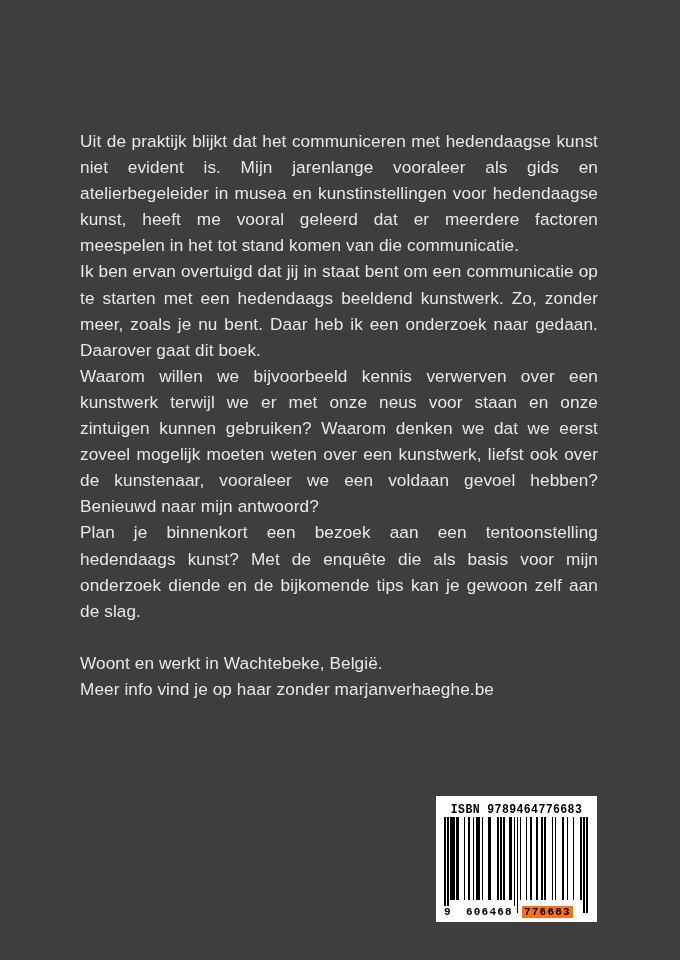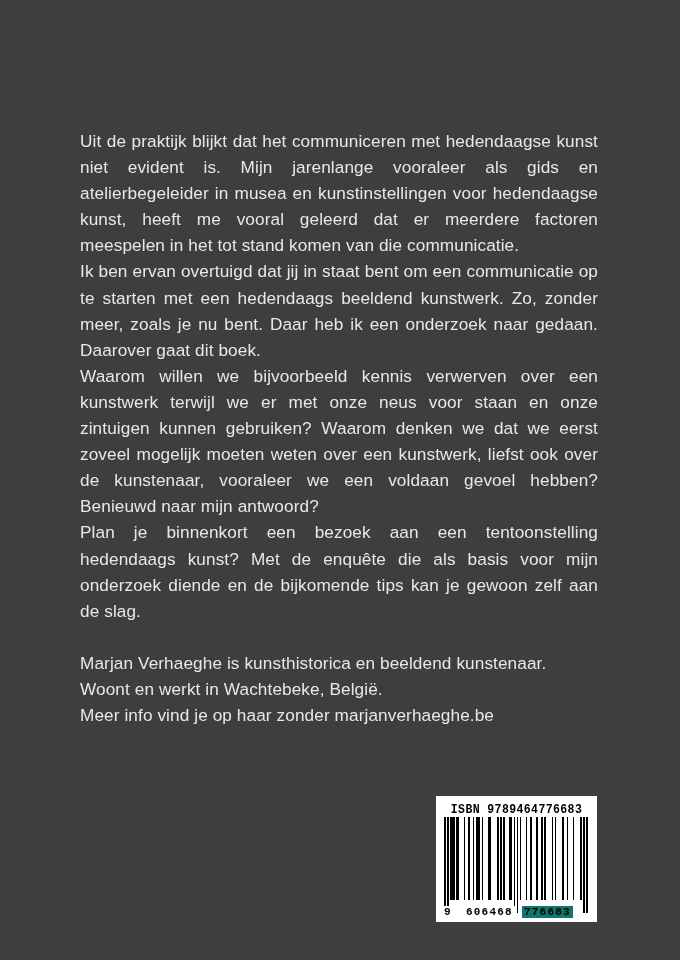--- a/index.html
+++ b/index.html
@@ -123,39 +123,38 @@
   }
   .digits-row .d-left {
     position: absolute;
     left: 20px;
     background: #fff;
     padding: 0 2px;
   }
   .digits-row .d-right {
     position: absolute;
     left: 78px;
-    background: #0f766e;
+    background: #f97316;
     padding: 0 2px;
   }
 </style>
 </head>
 <body>
 
 <div class="cover">
 
   <div class="blurb">
     <p class="para last-line-left">Uit de praktijk blijkt dat het communiceren met hedendaagse kunst niet evident is. Mijn jarenlange vooraleer als gids en atelierbegeleider in musea en kunstinstellingen voor hedendaagse kunst, heeft me vooral geleerd dat er meerdere factoren meespelen in het tot stand komen van die communicatie.</p>
     <p class="para last-line-left">Ik ben ervan overtuigd dat jij in staat bent om een communicatie op te starten met een hedendaags beeldend kunstwerk. Zo, zonder meer, zoals je nu bent. Daar heb ik een onderzoek naar gedaan. Daarover gaat dit boek.</p>
     <p class="para last-line-left">Waarom willen we bijvoorbeeld kennis verwerven over een kunstwerk terwijl we er met onze neus voor staan en onze zintuigen kunnen gebruiken? Waarom denken we dat we eerst zoveel mogelijk moeten weten over een kunstwerk, liefst ook over de kunstenaar, vooraleer we een voldaan gevoel hebben? Benieuwd naar mijn antwoord?</p>
     <p class="para last-line-left">Plan je binnenkort een bezoek aan een tentoonstelling hedendaags kunst? Met de enquête die als basis voor mijn onderzoek diende en de bijkomende tips kan je gewoon zelf aan de slag.</p>
 
     <div class="spacer"></div>
 
     <div class="bio">
-      <p class="para">Marjan Verhaeghe is kunsthistorica en beeldend kunstenaar.</p>
       <p class="para no-justify">Woont en werkt in Wachtebeke, België.</p>
       <p class="para no-justify">Meer info vind je op haar zonder marjanverhaeghe.be</p>
     </div>
   </div>
 
   <div class="barcode-box">
     <div class="isbn-text">ISBN 9789464776683</div>
     <div class="bars-wrap">
       <div class="bars" id="bars">
           <span class="b tall" style="width:1.526px"></span>

